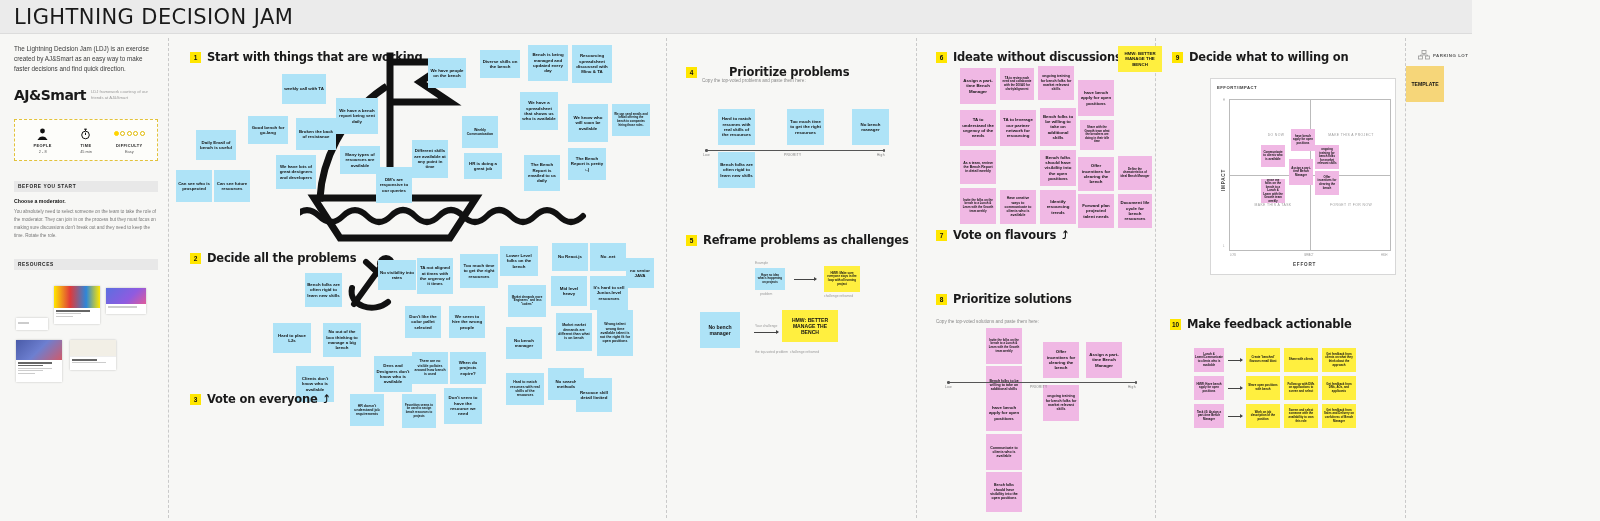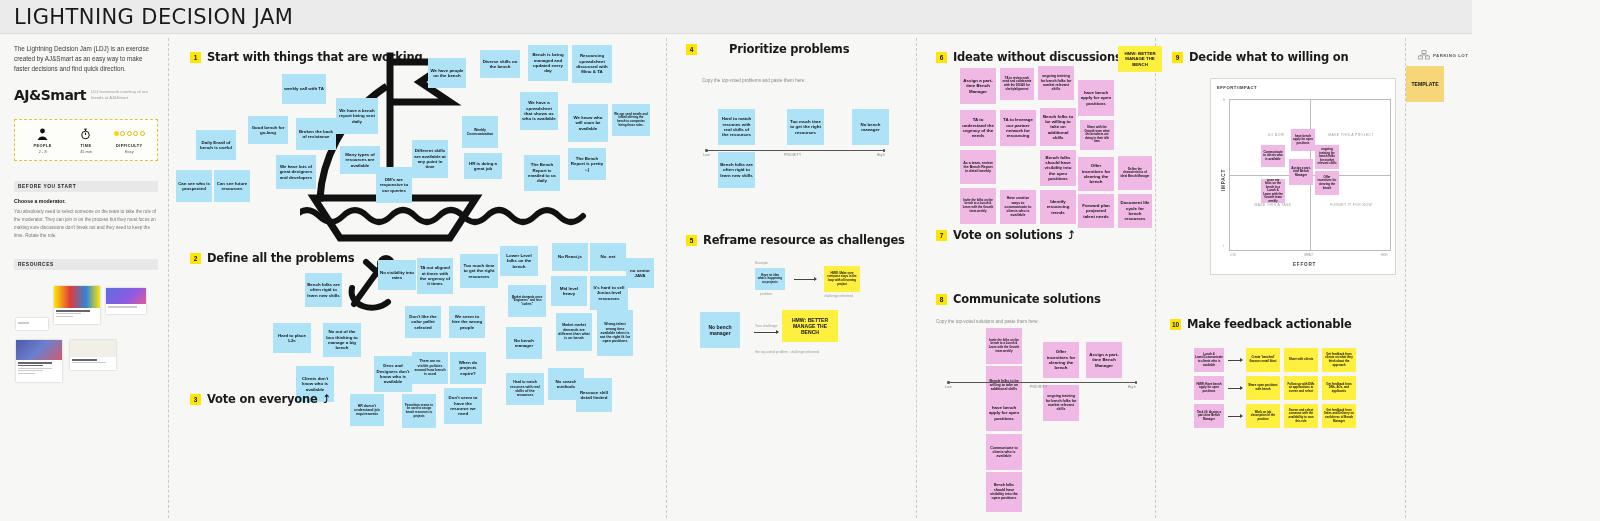--- a/index.html
+++ b/index.html
@@ -272,21 +272,21 @@
   <div class="note f4" style="left:612px;top:104px;width:38px;height:32px;">We can send emails and InMail offering the bench to companies hiring those roles.</div>
   <div class="note f5" style="left:462px;top:116px;width:36px;height:32px;">Weekly Communication</div>
   <div class="note f6" style="left:412px;top:140px;width:36px;height:38px;">Different skills are available at any point in time</div>
   <div class="note f6" style="left:376px;top:167px;width:36px;height:36px;">DM's are responsive to our queries</div>
   <div class="note f6" style="left:464px;top:153px;width:38px;height:26px;">HR is doing a great job</div>
   <div class="note f6" style="left:524px;top:155px;width:36px;height:36px;">The Bench Report is emailed to us daily</div>
   <div class="note f6" style="left:568px;top:148px;width:38px;height:32px;">The Bench Report is pretty :-)</div>
 
   <div class="step" style="left:190px;top:251px;">
     <div class="step-num">2</div>
-    <div class="step-title">Define all the problems</div>
+    <div class="step-title">Decide all the problems</div>
   </div>
 
   <div class="note f6" style="left:305px;top:273px;width:37px;height:34px;">Bench folks are often rigid to learn new skills</div>
   <div class="note f6" style="left:378px;top:260px;width:38px;height:30px;">No visibility into rates</div>
   <div class="note f6" style="left:273px;top:323px;width:38px;height:30px;">Hard to place L2s</div>
   <div class="note f6" style="left:323px;top:323px;width:38px;height:34px;">No out of the box thinking to manage a big bench</div>
   <div class="note f6" style="left:296px;top:366px;width:38px;height:36px;">Clients don't know who is available</div>
   <div class="note f6" style="left:374px;top:356px;width:38px;height:36px;">Devs and Designers don't know who is available</div>
   <div class="note f5" style="left:350px;top:394px;width:34px;height:32px;">HR doesn't understand job requirements</div>
   <div class="note f4" style="left:402px;top:394px;width:34px;height:34px;">Favoritism seems to be used to assign bench resources to projects</div>
@@ -310,39 +310,39 @@
   <div class="note f6" style="left:548px;top:368px;width:36px;height:32px;">No search methods</div>
   <div class="note f6" style="left:444px;top:388px;width:38px;height:36px;">Don't seem to have the resource we need</div>
   <div class="note f6" style="left:576px;top:378px;width:36px;height:34px;">Resouce skill detail limited</div>
 
   <div class="step" style="left:190px;top:392px;">
     <div class="step-num">3</div>
     <div class="step-title">Vote on everyone</div>
     <div class="step-arrow">⤴</div>
   </div>
 
-  <div class="step" style="left:686px;top:42px;gap:32px;">
+  <div class="step" style="left:686px;top:65px;gap:32px;">
     <div class="step-num">4</div>
     <div class="step-title">Prioritize problems</div>
   </div>
   <div class="hint" style="left:702px;top:78px;">Copy the top-voted problems and paste them here:</div>
 
   <div class="note f6" style="left:718px;top:109px;width:37px;height:36px;">Hard to match resumes with real skills of the resources</div>
   <div class="note f6" style="left:718px;top:152px;width:37px;height:36px;">Bench folks are often rigid to learn new skills</div>
   <div class="note f6" style="left:787px;top:109px;width:37px;height:36px;">Too much time to get the right resources</div>
   <div class="note f6" style="left:852px;top:109px;width:37px;height:36px;">No bench manager</div>
 
   <div class="axis" style="left:705px;top:150px;width:180px;"></div>
   <div class="axis-lab" style="left:703px;top:153px;">Low</div>
   <div class="axis-lab" style="left:784px;top:153px;">PRIORITY</div>
   <div class="axis-lab" style="left:877px;top:153px;">High</div>
 
   <div class="step" style="left:686px;top:233px;">
     <div class="step-num">5</div>
-    <div class="step-title">Reframe resource as challenges</div>
+    <div class="step-title">Reframe problems as challenges</div>
   </div>
 
   <div class="ex-lab" style="left:755px;top:261px;">Example</div>
   <div class="note f4" style="left:755px;top:268px;width:30px;height:22px;">Have no idea what's happening on projects</div>
   <div class="ex-lab" style="left:760px;top:292px;">problem</div>
   <div class="arrow-line" style="left:794px;top:279px;width:22px;"></div>
   <div class="note yellow f4" style="left:824px;top:266px;width:36px;height:26px;">HMW: Make sure everyone stays in the loop with all running project</div>
   <div class="ex-lab" style="left:824px;top:294px;">challenge reframed</div>
 
   <div class="ex-lab" style="left:755px;top:324px;">Your challenge</div>
@@ -371,27 +371,27 @@
   <div class="note pink f6" style="left:1078px;top:157px;width:36px;height:34px;">Offer incentives for clearing the bench</div>
   <div class="note pink f4" style="left:1118px;top:156px;width:34px;height:34px;">Define the characteristics of ideal Bench Manager</div>
   <div class="note pink f4" style="left:960px;top:188px;width:36px;height:36px;">Invite the folks on the bench to a Lunch &amp; Learn with the Growth team weekly</div>
   <div class="note pink f5" style="left:1000px;top:190px;width:36px;height:34px;">Have creative ways to communicate to clients who is available</div>
   <div class="note pink f6" style="left:1040px;top:190px;width:36px;height:34px;">Identify resourcing trends</div>
   <div class="note pink f6" style="left:1078px;top:194px;width:36px;height:34px;">Forward plan projected talent needs</div>
   <div class="note pink f6" style="left:1118px;top:194px;width:34px;height:34px;">Document life cycle for bench resources</div>
 
   <div class="step" style="left:936px;top:228px;">
     <div class="step-num">7</div>
-    <div class="step-title">Vote on solutions</div>
+    <div class="step-title">Vote on flavours</div>
     <div class="step-arrow">⤴</div>
   </div>
 
   <div class="step" style="left:936px;top:292px;">
     <div class="step-num">8</div>
-    <div class="step-title">Communicate solutions</div>
+    <div class="step-title">Prioritize solutions</div>
   </div>
   <div class="hint" style="left:936px;top:319px;">Copy the top-voted solutions and paste them here:</div>
 
   <div class="note pink f4" style="left:986px;top:328px;width:36px;height:36px;">Invite the folks on the bench to a Lunch &amp; Learn with the Growth team weekly</div>
   <div class="note pink f5" style="left:986px;top:366px;width:36px;height:38px;">Bench folks to be willing to take on additional skills</div>
   <div class="note pink f6" style="left:986px;top:395px;width:36px;height:36px;">have bench apply for open positions</div>
   <div class="note pink f5" style="left:986px;top:434px;width:36px;height:36px;">Communicate to clients who is available</div>
   <div class="note pink f5" style="left:986px;top:472px;width:36px;height:40px;">Bench folks should have visibility into the open positions</div>
   <div class="note pink f6" style="left:1043px;top:342px;width:36px;height:36px;">Offer incentives for clearing the bench</div>
   <div class="note pink f5" style="left:1043px;top:385px;width:36px;height:36px;">ongoing training for bench folks for market relevant skills</div>

